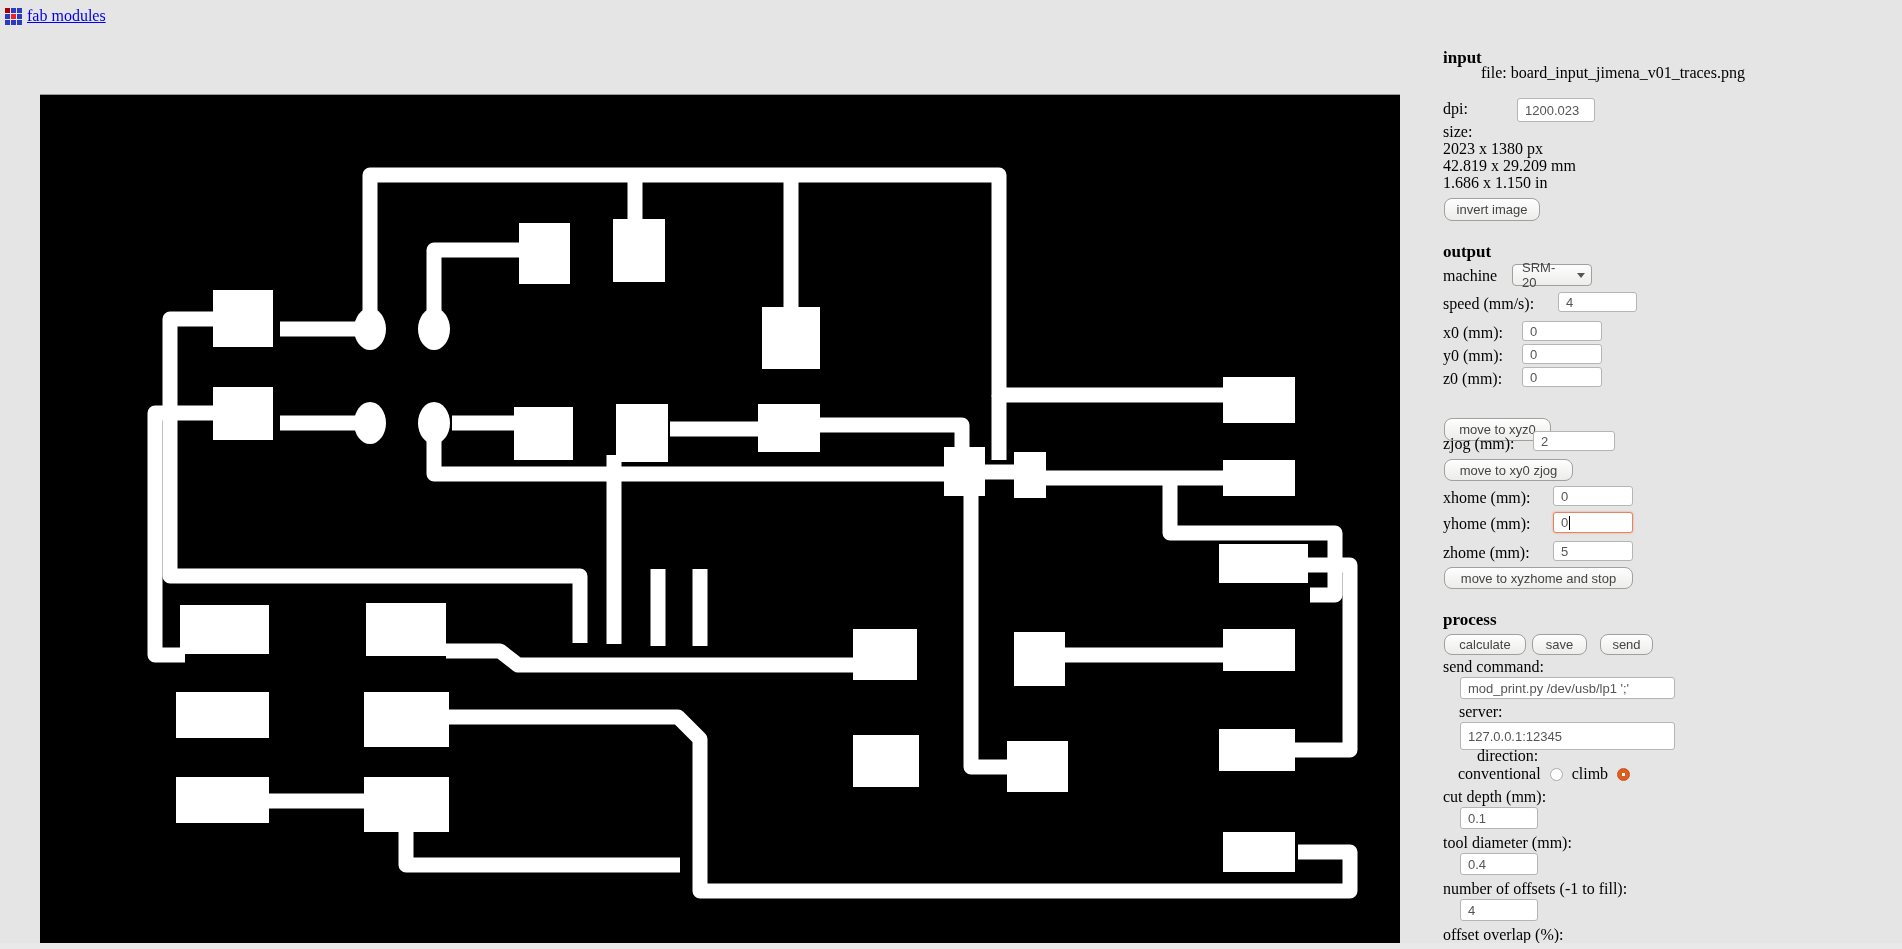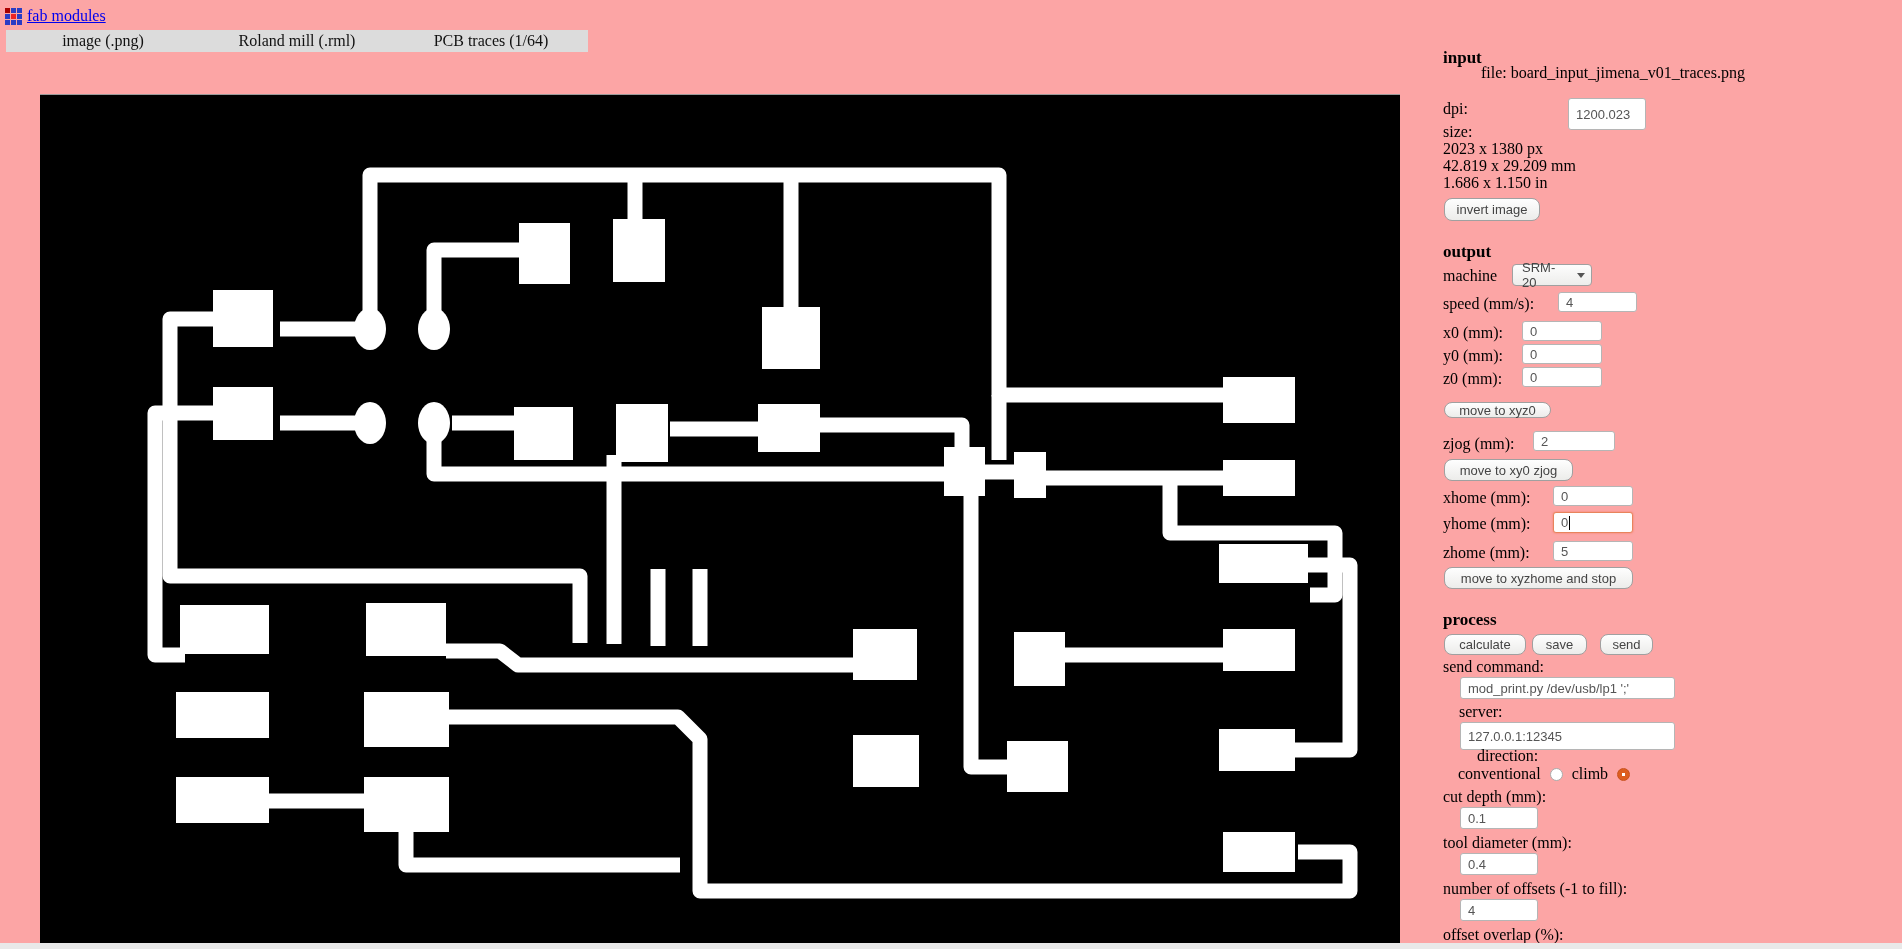--- a/index.html
+++ b/index.html
@@ -1,16 +1,16 @@
 <!DOCTYPE html>
 <html><head>
 <meta charset="utf-8">
 <style>
   html,body{margin:0;padding:0;background:#fff;}
-  .page{position:relative;width:1902px;height:949px;background:#fca5a5;overflow:hidden;
+  .page{position:relative;width:1902px;height:949px;background:#e5e5e5;overflow:hidden;
         font-family:"Liberation Serif","DejaVu Serif",serif;}
   
   .logo-wrap{position:absolute;left:5px;top:7px;display:flex;align-items:center;gap:5px;}
   .logo-grid{display:grid;grid-template-columns:repeat(3,5px);grid-template-rows:repeat(3,5px);gap:1px;}
   .logo-grid span{width:5px;height:5px;display:block;}
   .logo-link{font-size:16px;color:#0000ee;text-decoration:underline;cursor:pointer;}
   
   .tabbar{position:absolute;left:6px;top:30px;width:582px;height:22px;background:#dcdcdc;display:flex;}
   .tab{width:194px;height:22px;display:flex;align-items:center;justify-content:center;
        font-size:16px;color:#111;cursor:pointer;}
@@ -56,25 +56,20 @@
         <span style="background: rgb(43, 60, 196);"></span>
         <span style="background: rgb(238, 34, 34);"></span>
         <span style="background: rgb(43, 60, 196);"></span>
         <span style="background: rgb(43, 60, 196);"></span>
         <span style="background: rgb(43, 60, 196);"></span>
         <span style="background: rgb(43, 60, 196);"></span>
       </div>
     <a class="logo-link">fab modules</a>
   </div>
 
-  <div class="tabbar">
-    <div class="tab">image (.png)</div>
-    <div class="tab">Roland mill (.rml)</div>
-    <div class="tab">PCB traces (1/64)</div>
-  </div>
 
   <svg id="pcb" class="pcb-svg" width="1360" height="849" viewBox="0 0 1360 849">
       <polyline points="330,240 330,80 959,80 959,300 1192,300" fill="none" stroke="#ffffff" stroke-width="15" stroke-linejoin="round"></polyline>
       <polyline points="595,80 595,132" fill="none" stroke="#ffffff" stroke-width="15" stroke-linejoin="round"></polyline>
       <polyline points="751,80 751,218" fill="none" stroke="#ffffff" stroke-width="15" stroke-linejoin="round"></polyline>
       <polyline points="394,240 394,155 484,155" fill="none" stroke="#ffffff" stroke-width="15" stroke-linejoin="round"></polyline>
       <polyline points="240,234 318,234" fill="none" stroke="#ffffff" stroke-width="15" stroke-linejoin="round"></polyline>
       <polyline points="186,224 130,224 130,481 540,481 540,548" fill="none" stroke="#ffffff" stroke-width="15" stroke-linejoin="round"></polyline>
       <polyline points="240,328 318,328" fill="none" stroke="#ffffff" stroke-width="15" stroke-linejoin="round"></polyline>
       <polyline points="186,318 115,318 115,560 145,560" fill="none" stroke="#ffffff" stroke-width="15" stroke-linejoin="round"></polyline>
@@ -124,21 +119,21 @@
       <rect x="324" y="682" width="85" height="55" fill="#ffffff"></rect>
       <ellipse cx="330" cy="234" rx="16" ry="21" fill="#ffffff"></ellipse>
       <ellipse cx="394" cy="234" rx="16" ry="21" fill="#ffffff"></ellipse>
       <ellipse cx="330" cy="328" rx="16" ry="21" fill="#ffffff"></ellipse>
       <ellipse cx="394" cy="328" rx="16" ry="21" fill="#ffffff"></ellipse>
     </svg>
 
   <div class="abs h1" style="left:1443px;top:48px;">input</div>
   <div class="abs lbl" style="left:1443px;top:64px;margin-left:38px;">file: board_input_jimena_v01_traces.png</div>
   <div class="abs lbl" style="left:1443px;top:100px;">dpi:</div>
-  <div class="ui-input" style="left:1568px;top:98px;width:78px;height:32px;">1200.023</div>
+  <div class="ui-input" style="left:1517px;top:98px;width:78px;height:24px;">1200.023</div>
   <div class="abs lbl" style="left:1443px;top:123px;">size:</div>
   <div class="abs lbl" style="left:1443px;top:140px;">2023 x 1380 px</div>
   <div class="abs lbl" style="left:1443px;top:157px;">42.819 x 29.209 mm</div>
   <div class="abs lbl" style="left:1443px;top:174px;">1.686 x 1.150 in</div>
   <div class="ui-btn" style="left:1444px;top:198px;width:96px;height:23px;">invert image</div>
 
   <div class="abs h1" style="left:1443px;top:242px;">output</div>
   <div class="abs lbl" style="left:1443px;top:267px;">machine</div>
   <div class="ui-select" style="left:1512px;top:264px;width:80px;height:22px;">
     <span>SRM-20</span>
@@ -150,21 +145,21 @@
 
   <div class="abs lbl" style="left:1443px;top:324px;">x0 (mm):</div>
   <div class="ui-input" style="left:1522px;top:321px;width:80px;height:20px;">0</div>
 
   <div class="abs lbl" style="left:1443px;top:347px;">y0 (mm):</div>
   <div class="ui-input" style="left:1522px;top:344px;width:80px;height:20px;">0</div>
 
   <div class="abs lbl" style="left:1443px;top:370px;">z0 (mm):</div>
   <div class="ui-input" style="left:1522px;top:367px;width:80px;height:20px;">0</div>
 
-  <div class="ui-btn" style="left:1444px;top:402px;width:107px;height:16px;">move to xyz0</div>
+  <div class="ui-btn" style="left:1444px;top:418px;width:107px;height:23px;">move to xyz0</div>
 
   <div class="abs lbl" style="left:1443px;top:435px;">zjog (mm):</div>
   <div class="ui-input" style="left:1533px;top:431px;width:82px;height:20px;">2</div>
 
   <div class="ui-btn" style="left:1444px;top:459px;width:129px;height:22px;">move to xy0 zjog</div>
 
   <div class="abs lbl" style="left:1443px;top:489px;">xhome (mm):</div>
   <div class="ui-input" style="left:1553px;top:486px;width:80px;height:20px;">0</div>
 
   <div class="abs lbl" style="left:1443px;top:515px;">yhome (mm):</div>

